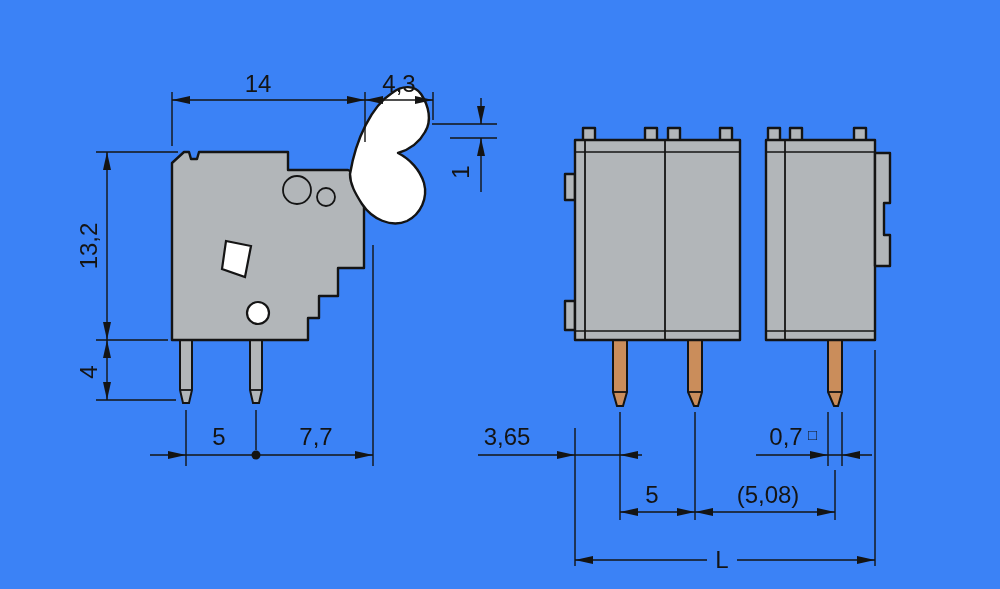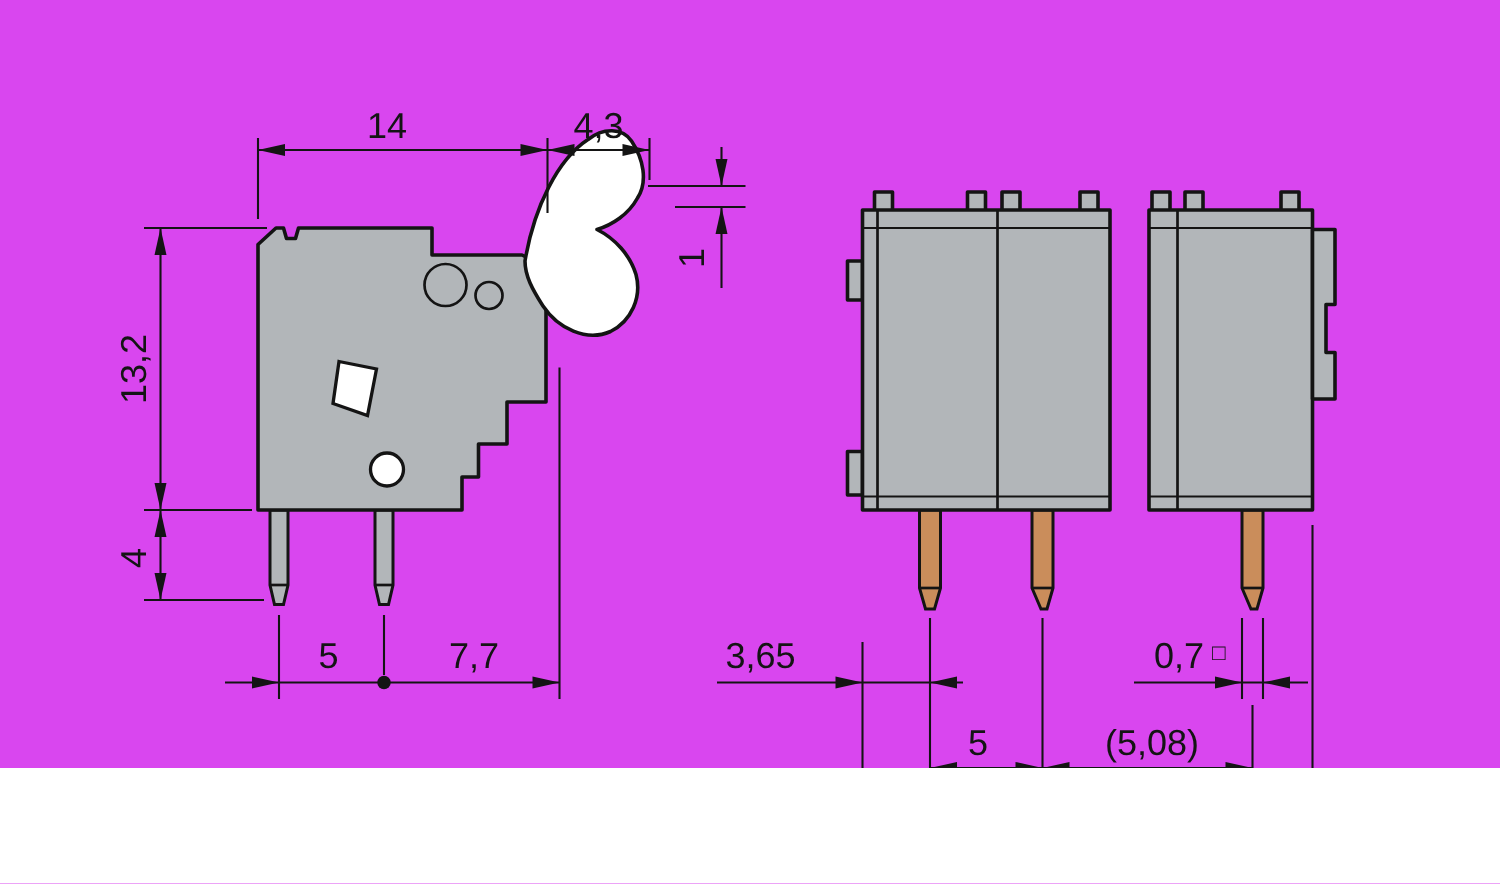--- a/index.html
+++ b/index.html
@@ -1,16 +1,16 @@
 <!DOCTYPE html>
 <html><head>
 <meta charset="utf-8">
 <style>
   html,body{margin:0;padding:0;background:#ffffff;}
-  .canvas{position:relative;width:1000px;height:512px;background:#d946ef;overflow:hidden;}
+  .canvas{position:relative;width:1000px;height:589px;background:#3b82f6;overflow:hidden;}
   svg{display:block;}
   .body-fill{fill:#b2b6b9;stroke:#141414;stroke-width:2.4;stroke-linejoin:round;}
   .hole{fill:#ffffff;stroke:#141414;stroke-width:2.2;}
   .lever{fill:#ffffff;stroke:#141414;stroke-width:2.4;stroke-linejoin:round;}
   .pin-gray{fill:#b2b6b9;stroke:#141414;stroke-width:2;}
   .pin-cu{fill:#ca8d5b;stroke:#141414;stroke-width:2;}
   .det{stroke:#141414;stroke-width:1.8;fill:none;}
   .dl{stroke:#141414;stroke-width:1.4;fill:none;}
   .ah{fill:#141414;stroke:none;}
   .lbl{font-family:"Liberation Sans","DejaVu Sans",sans-serif;font-size:24px;fill:#141414;}

